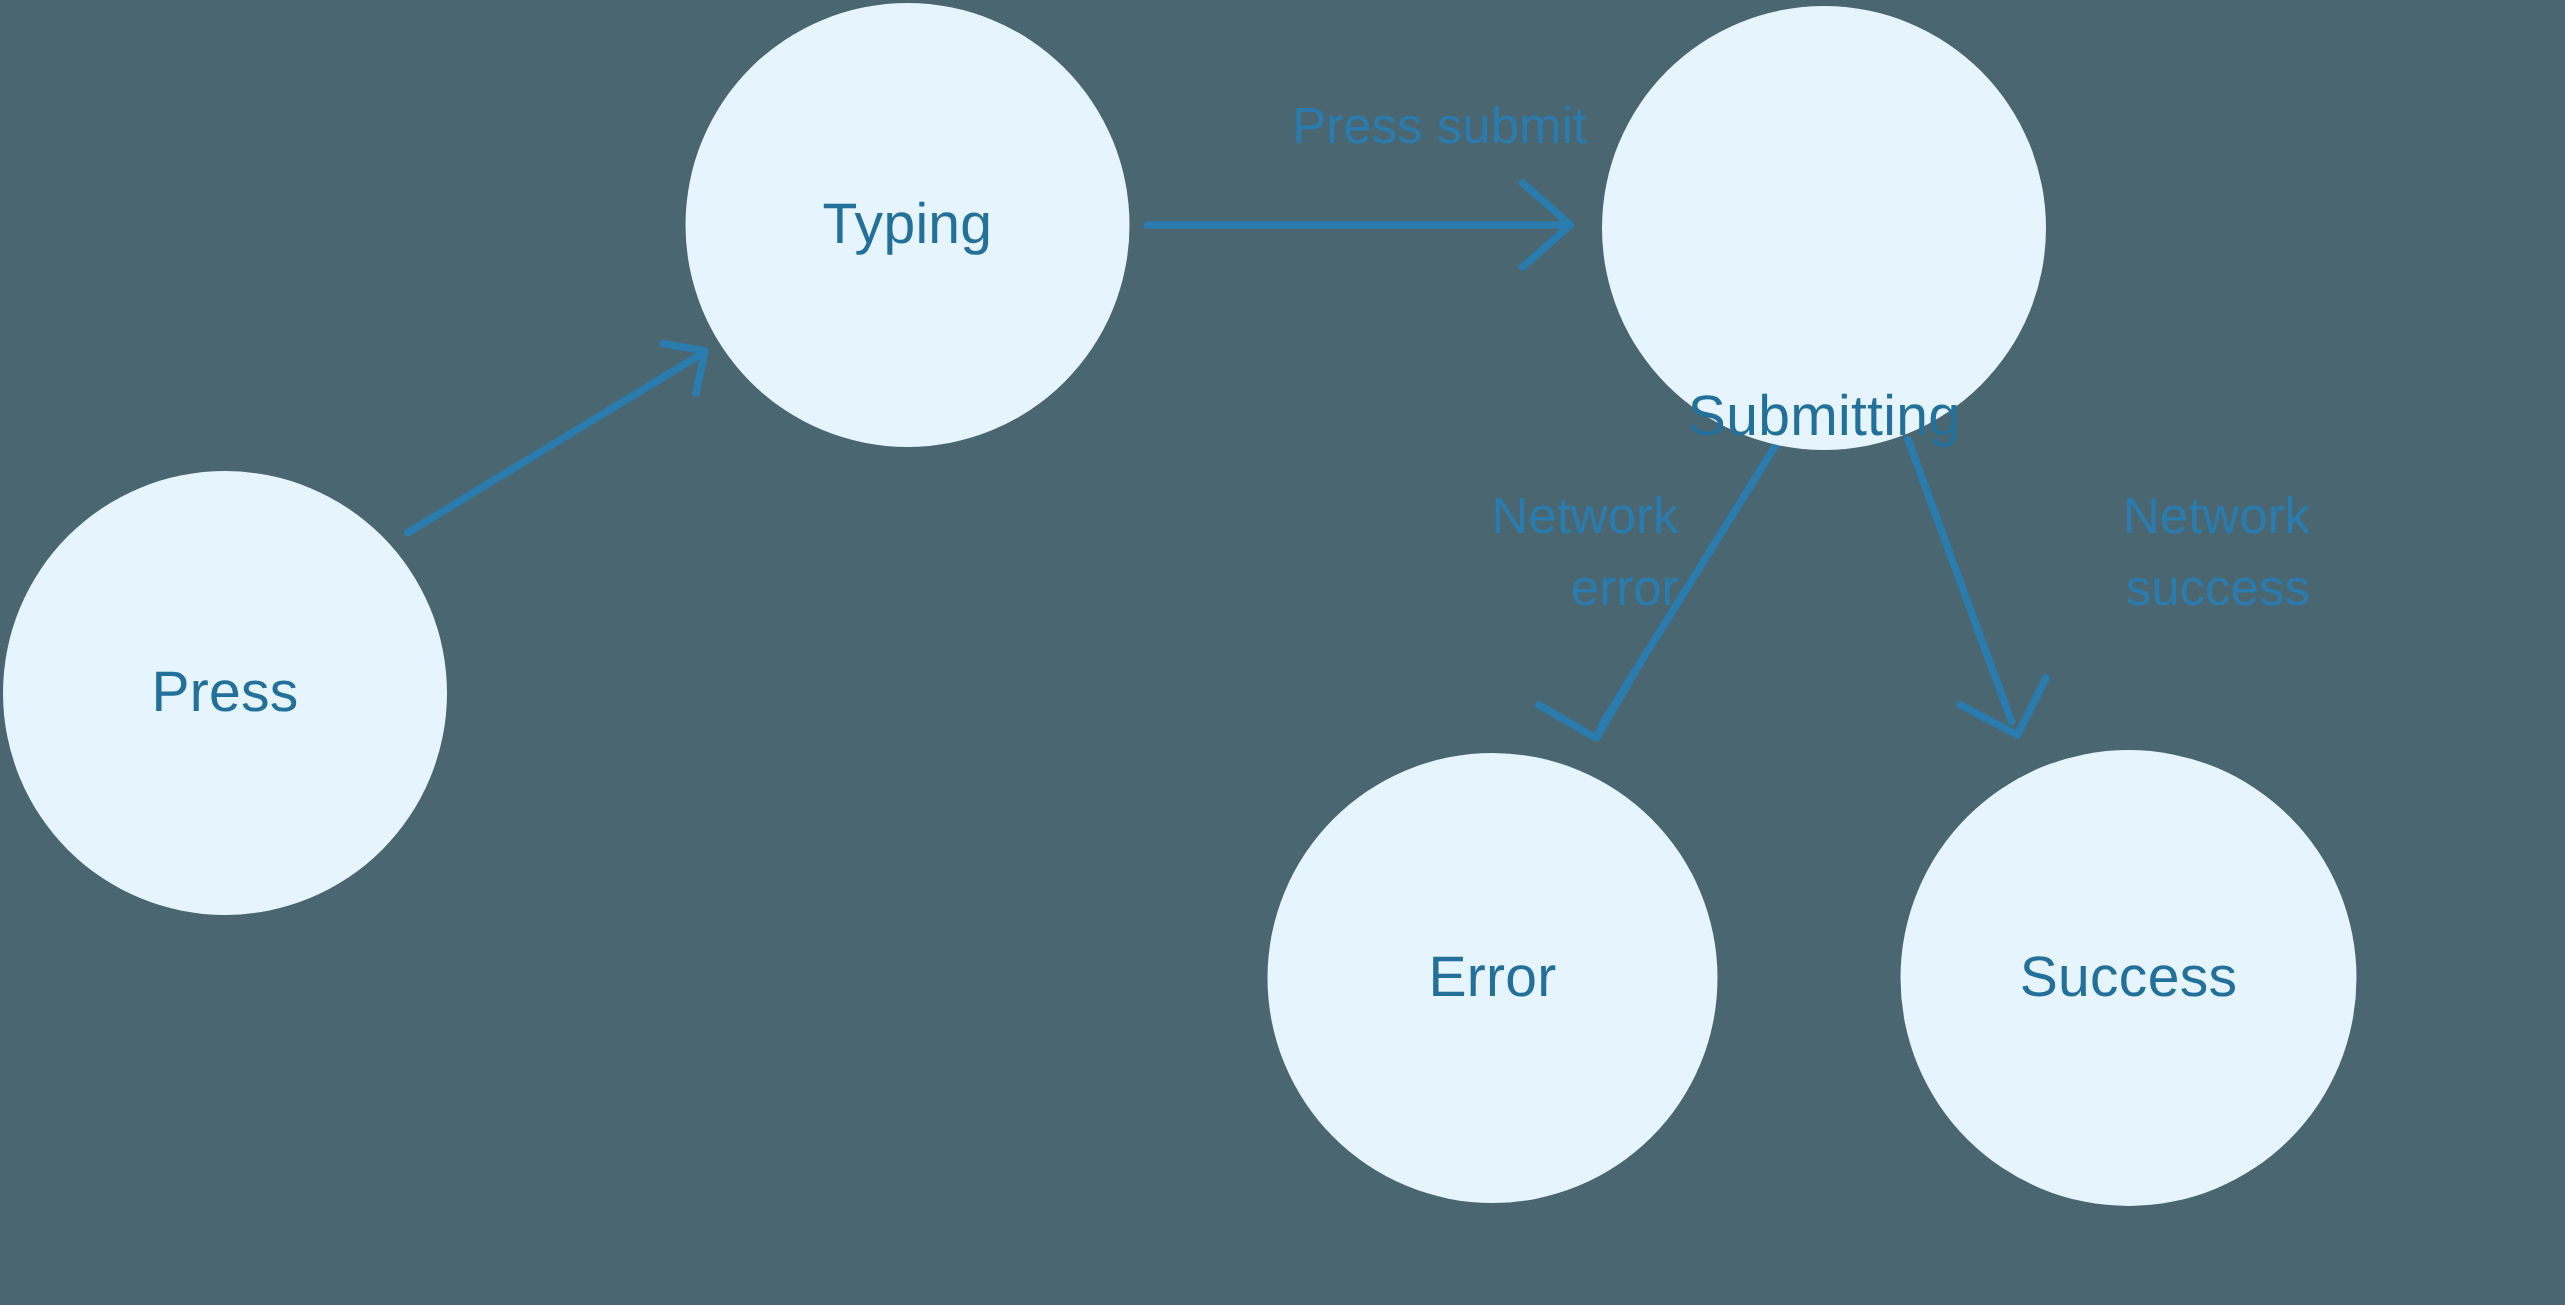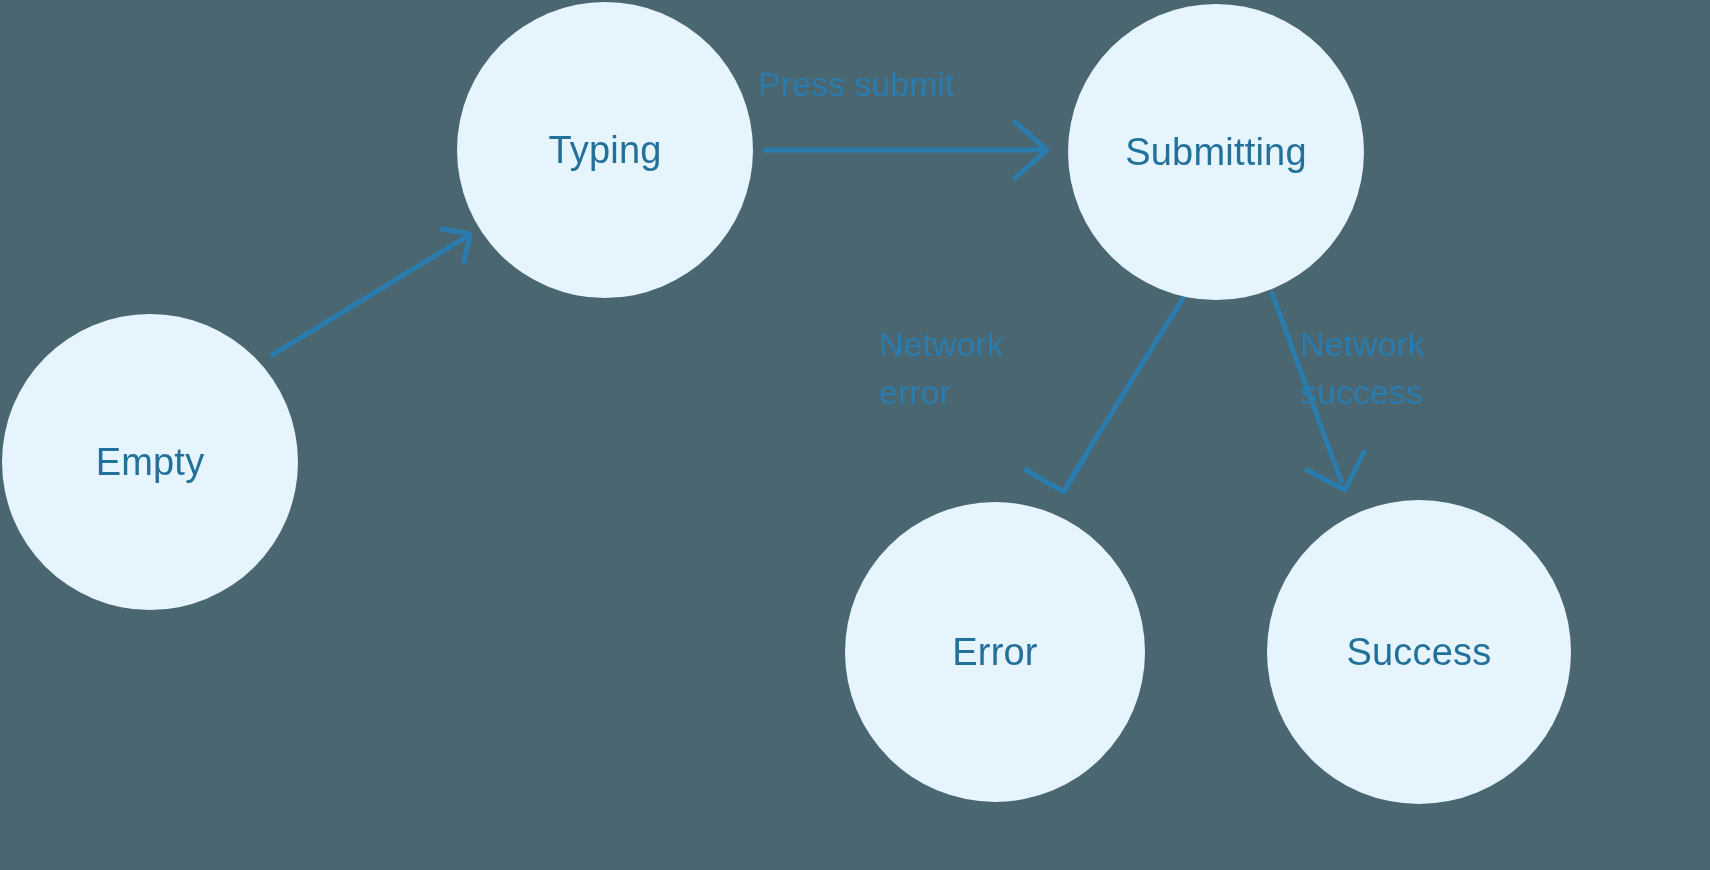--- a/index.html
+++ b/index.html
@@ -36,21 +36,21 @@
     font-weight: 400;
     letter-spacing: 0.2px;
     white-space: nowrap;
   }
   .edge-label {
     position: absolute;
     color: #2b7cae;
     font-size: 34px;
     font-weight: 400;
     line-height: 1.42;
-    text-align: left;
+    text-align: right;
     white-space: pre-line;
     pointer-events: none;
   }
 </style>
 </head>
 <body>
 
 <div id="canvas">
 
   <svg id="edge-layer" viewBox="0 0 1710 870">
@@ -70,28 +70,28 @@
       <polyline points="1086,455 1064,492 1026,470" fill="none" stroke="#2b7cae" stroke-width="5" stroke-linecap="round" stroke-linejoin="round"></polyline>
     </g>
 
     <g>
       <line x1="1272" y1="293" x2="1341" y2="481" stroke="#2b7cae" stroke-width="5" stroke-linecap="round"></line>
       <polyline points="1307,470 1345,490 1364,452" fill="none" stroke="#2b7cae" stroke-width="5" stroke-linecap="round" stroke-linejoin="round"></polyline>
     </g>
   </svg>
 
   <div class="node" style="left:2px; top:314px; width:296px; height:296px;">
-    <span class="node-label">Empty</span>
+    <span class="node-label">Press</span>
   </div>
 
   <div class="node" style="left:457px; top:2px; width:296px; height:296px;">
     <span class="node-label">Typing</span>
   </div>
 
-  <div class="node" style="left:1068px; top:4px; width:296px; height:296px;">
+  <div class="node" style="left:1068px; top:4px; width:296px; height:296px;align-items:flex-end;">
     <span class="node-label">Submitting</span>
   </div>
 
   <div class="node" style="left:845px; top:502px; width:300px; height:300px;">
     <span class="node-label">Error</span>
   </div>
 
   <div class="node" style="left:1267px; top:500px; width:304px; height:304px;">
     <span class="node-label">Success</span>
   </div>

